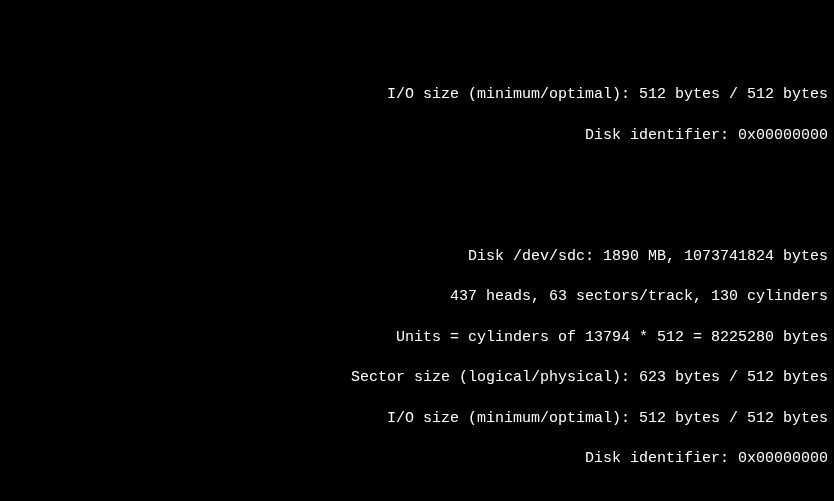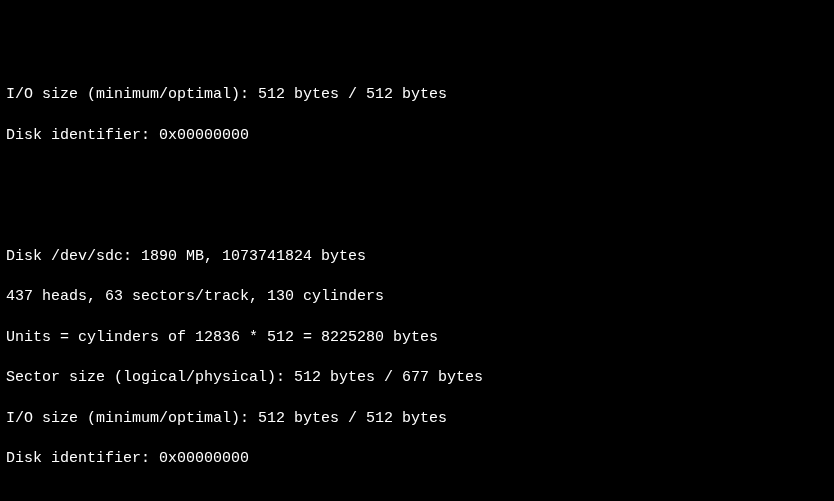--- a/index.html
+++ b/index.html
@@ -8,36 +8,36 @@
     color: #fff;
     font-family: "Courier New", Consolas, monospace;
     font-size: 15px;
     line-height: 1.35;
     padding: 4px 6px;
     width: 834px;
     height: 501px;
     overflow: hidden;
     white-space: pre;
   }
-  .line { white-space: pre; }
+  .line { white-space: pre; text-align: right; }
   .blank { height: 20px; }
 </style>
 </head>
 <body>
 
 
 
 <div class="line">I/O size (minimum/optimal): 512 bytes / 512 bytes</div>
 <div class="line">Disk identifier: 0x00000000</div>
 <div class="blank"></div>
 <div class="blank"></div>
 <div class="line">Disk /dev/sdc: 1890 MB, 1073741824 bytes</div>
 <div class="line">437 heads, 63 sectors/track, 130 cylinders</div>
-<div class="line">Units = cylinders of 12836 * 512 = 8225280 bytes</div>
-<div class="line">Sector size (logical/physical): 512 bytes / 677 bytes</div>
+<div class="line">Units = cylinders of 13794 * 512 = 8225280 bytes</div>
+<div class="line">Sector size (logical/physical): 623 bytes / 512 bytes</div>
 <div class="line">I/O size (minimum/optimal): 512 bytes / 512 bytes</div>
 <div class="line">Disk identifier: 0x00000000</div>
 <div class="blank"></div>
 
 
 
 
 
 
 

